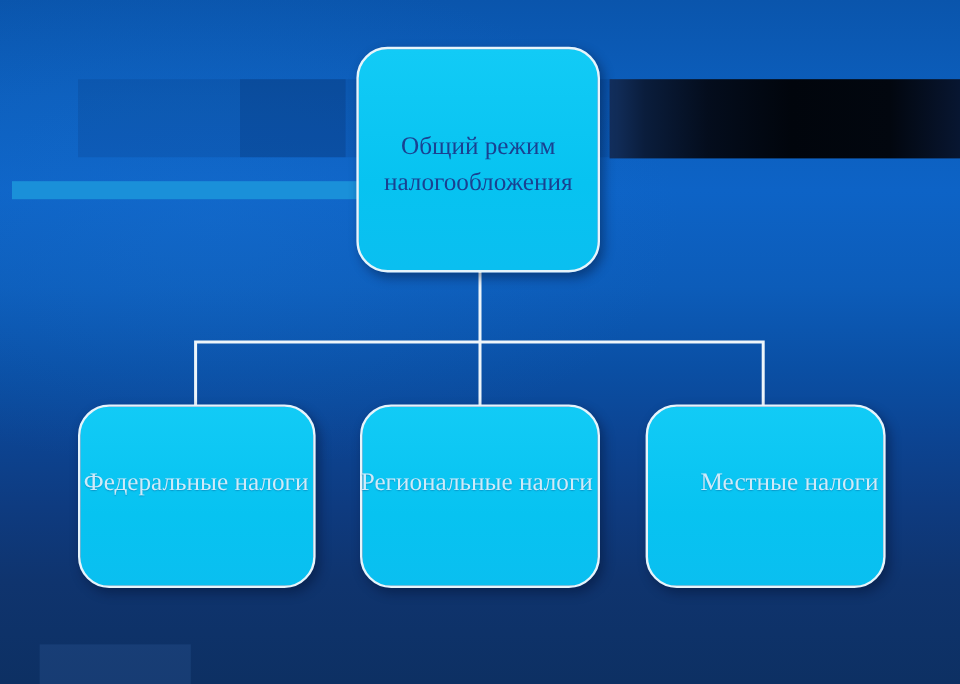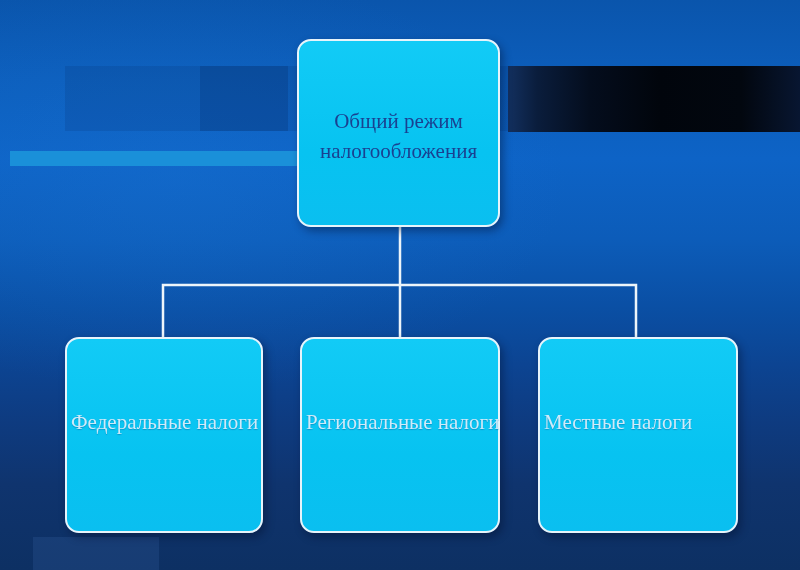--- a/index.html
+++ b/index.html
@@ -60,33 +60,33 @@
   }
   .connectors {
     position: absolute;
     left: 0; top: 0;
   }
   .node {
     position: absolute;
     box-sizing: border-box;
     background: linear-gradient(180deg, #12cbf6 0%, #07c3f1 60%, #0abff0 100%);
     border: 2px solid #e6f4fb;
-    border-radius: 14px;
+    border-radius: 26px;
     box-shadow: 3px 4px 9px rgba(2, 12, 40, 0.40);
     display: flex;
     align-items: center;
-    justify-content: flex-start;
+    justify-content: flex-end;
     text-align: center;
   }
   .node-root {
     left: 297px; top: 39px; width: 203px; height: 188px;
     padding: 6px 12px 0 12px;
   }
   .node-child {
-    top: 337px; height: 196px;
+    top: 337px; height: 153px;
     padding: 0 4px 26px 4px;
   }
   .node-child-0 { left: 65px;  width: 198px; }
   .node-child-1 { left: 300px; width: 200px; }
   .node-child-2 { left: 538px; width: 200px; }
   .root-label {
     font-size: 21px;
     line-height: 30px;
     color: #1a4191;
   }

